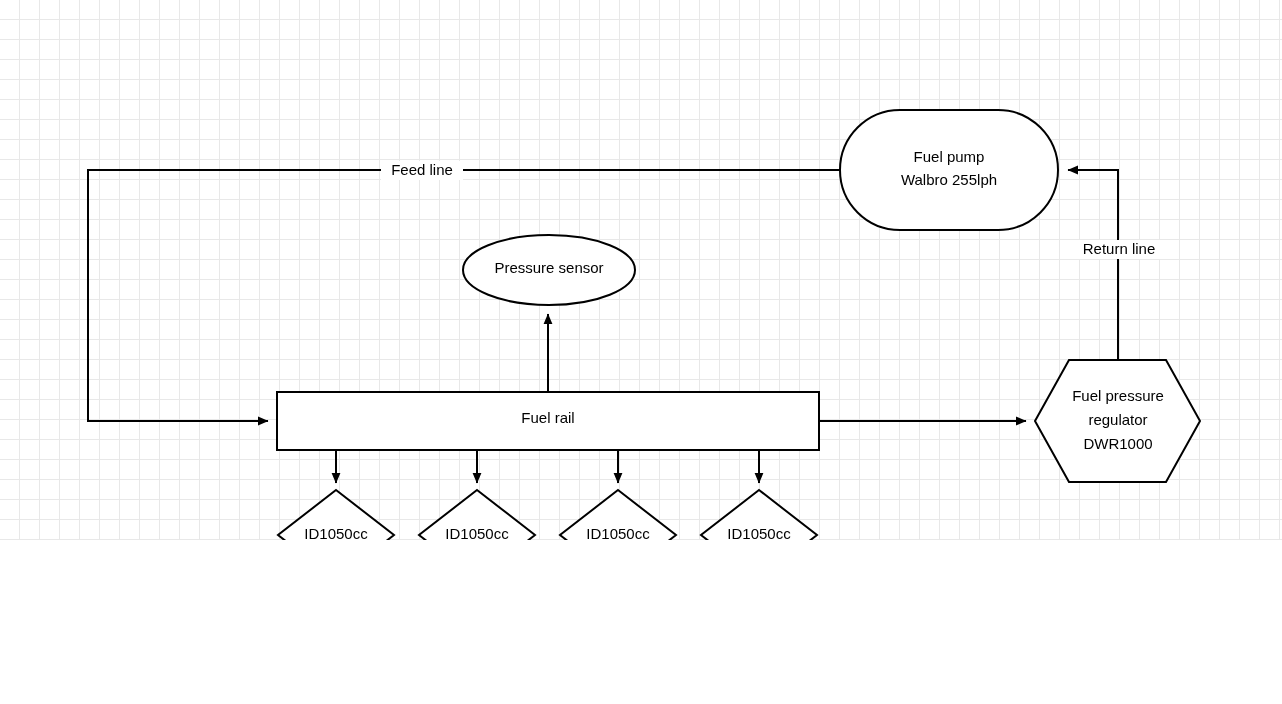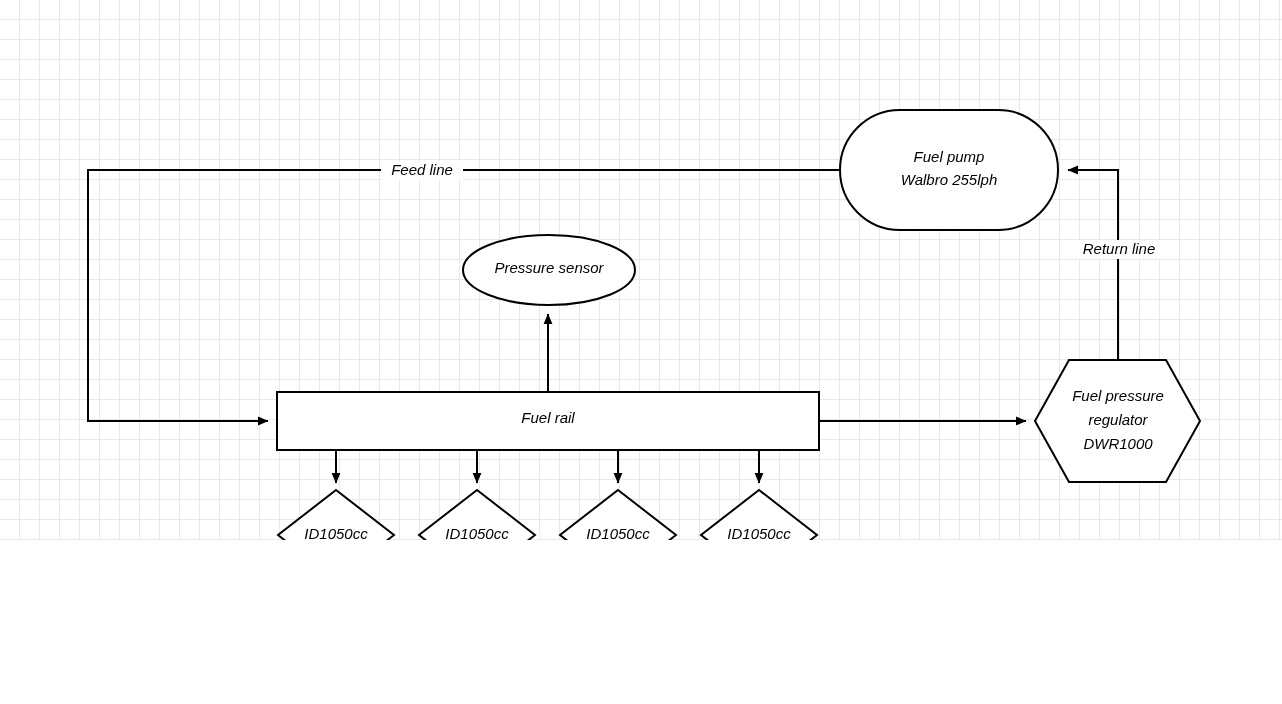--- a/index.html
+++ b/index.html
@@ -14,21 +14,20 @@
     background-color: #ffffff;
     background-image:
       linear-gradient(to right, #e8e8e8 1px, transparent 1px),
       linear-gradient(to bottom, #e8e8e8 1px, transparent 1px),
       linear-gradient(to right, #d8d8d8 1px, transparent 1px),
       linear-gradient(to bottom, #d8d8d8 1px, transparent 1px);
     background-size: 20px 20px, 20px 20px, 80px 80px, 80px 80px;
     background-position: -1px -1px, -1px -1px, -1px -1px, -1px -1px;
     overflow: hidden;
     font-family: "Liberation Sans", sans-serif;
-    font-style: italic;
   }
   svg.diagram {
     position: absolute;
     left: 0;
     top: 0;
     width: 1282px;
     height: 704px;
   }
   .shape-stroke {
     fill: #ffffff;

